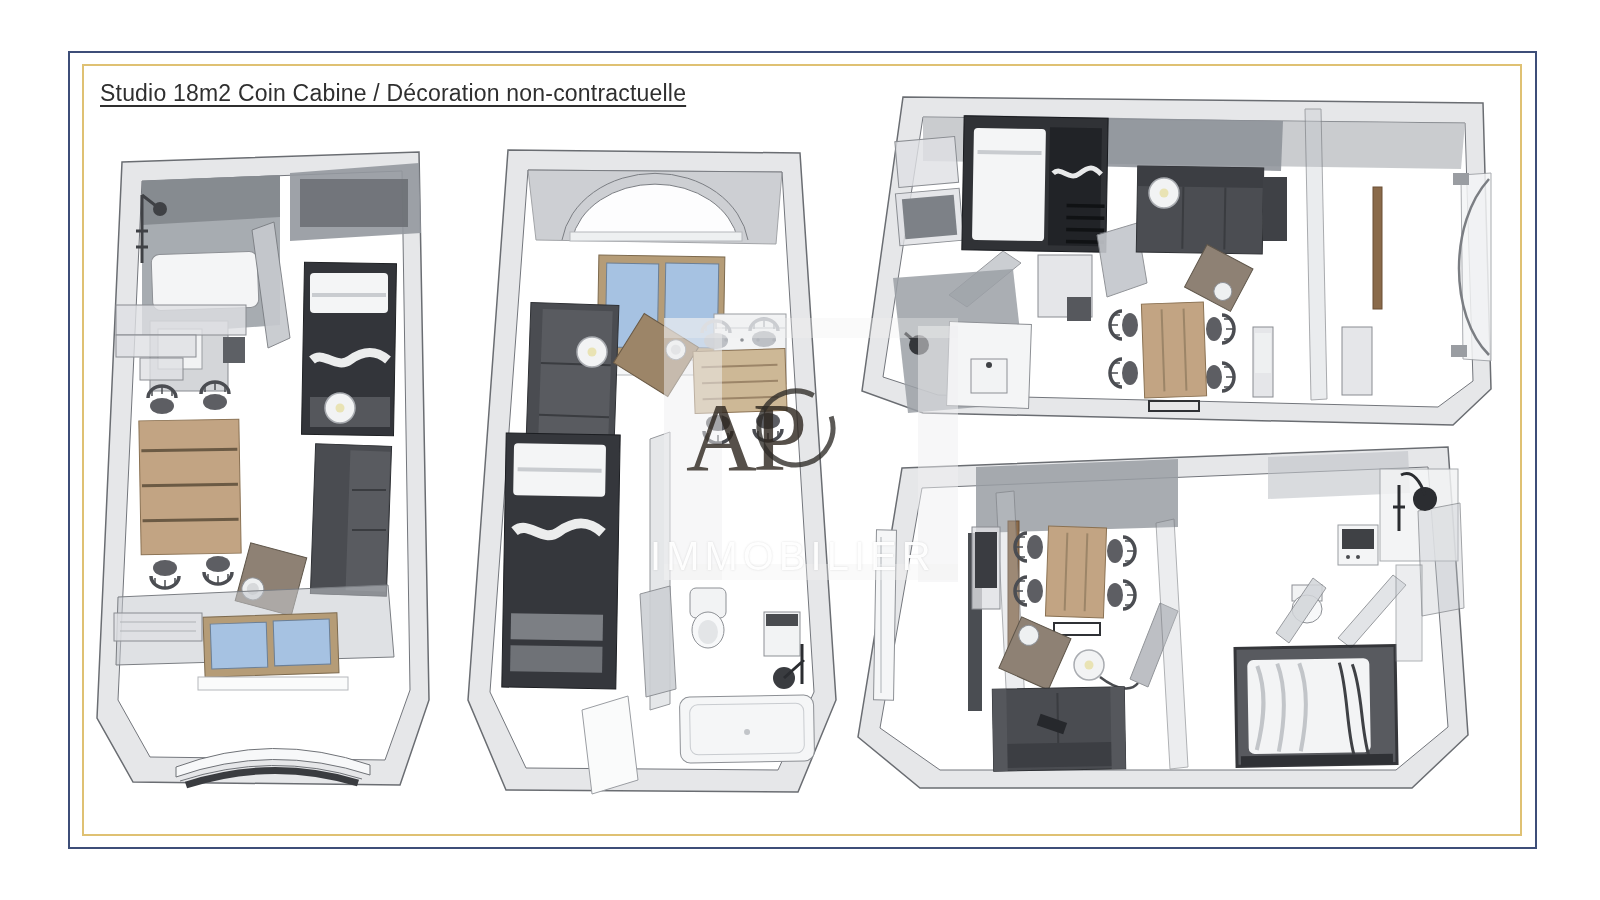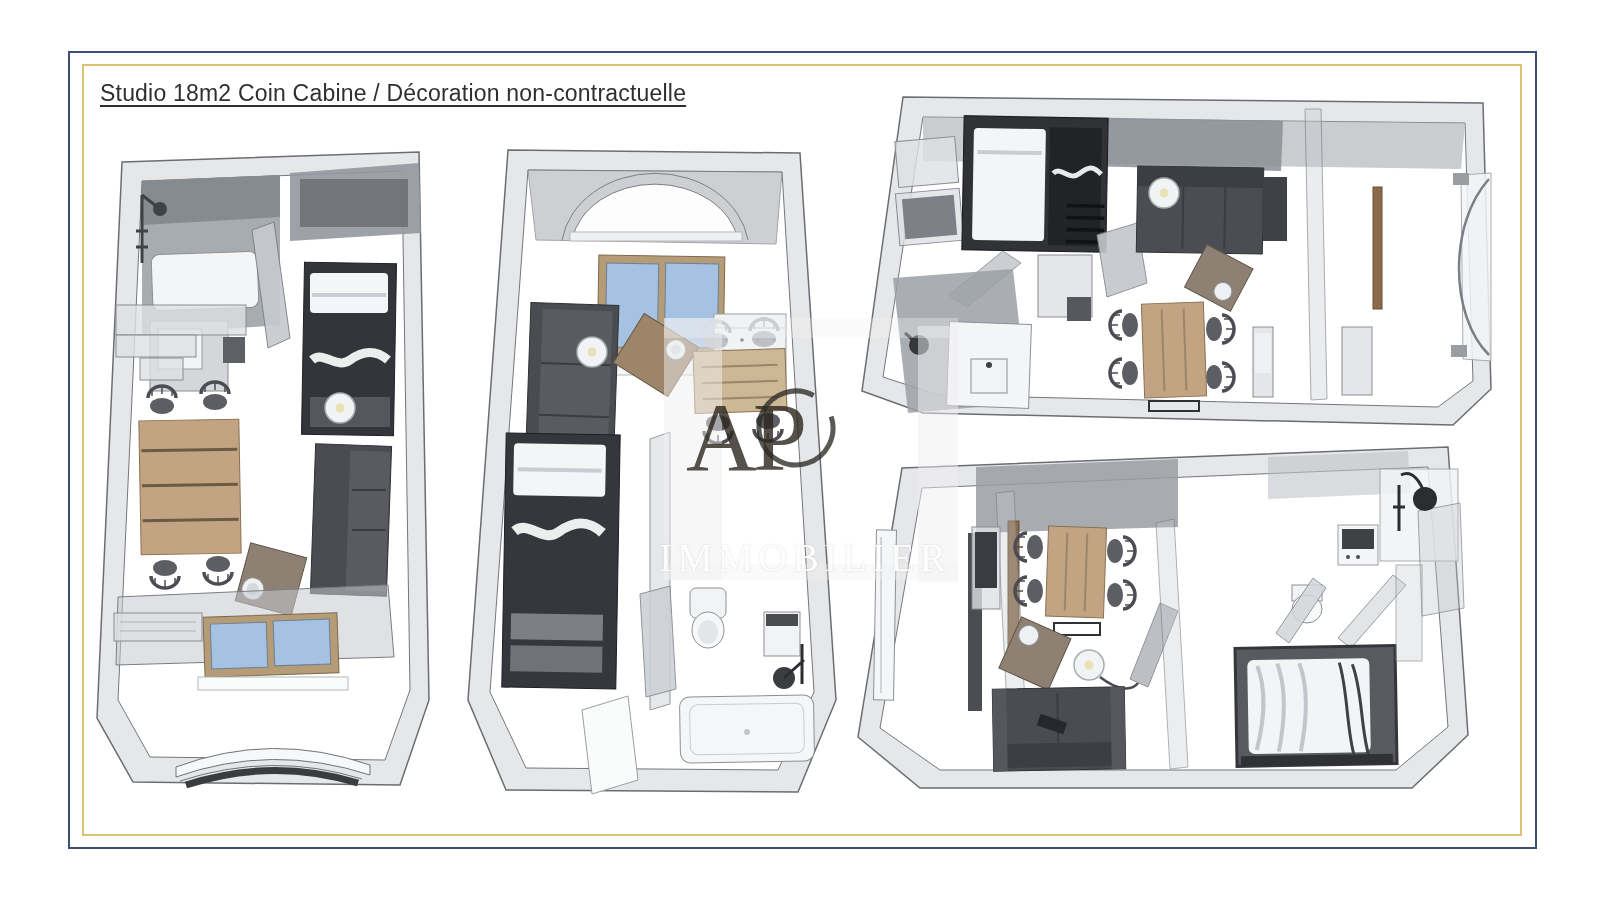--- a/index.html
+++ b/index.html
@@ -33,22 +33,22 @@
   
   .wm-band { position:absolute; background:rgba(240,240,242,0.5); pointer-events:none; }
   .wm-band.h { background:rgba(240,240,242,0.35); }
   .wm-ap {
     position:absolute; left:686px; top:388px; font-family:"Liberation Serif", serif;
     font-size:98px; line-height:1; letter-spacing:-4px; color:rgba(44,36,29,0.8);
     pointer-events:none;
   }
   .wm-c-ring { position:absolute; left:753px; top:385px; pointer-events:none; }
   .wm-immo {
-    position:absolute; left:650px; top:534px; width:310px; text-align:center;
-    font-family:Liberation Serif, serif; font-size:40px; letter-spacing:5px;
+    position:absolute; left:650px; top:534px; width:310px; text-align:left;
+    font-family:Liberation Sans, sans-serif; font-size:40px; letter-spacing:5px;
     color:rgba(255,255,255,0.95); text-shadow:0 0 2px rgba(120,120,120,0.25);
     pointer-events:none;
   }
 </style>
 </head>
 <body>
 
 <div class="page">
 
   <div class="outer-frame"></div>

